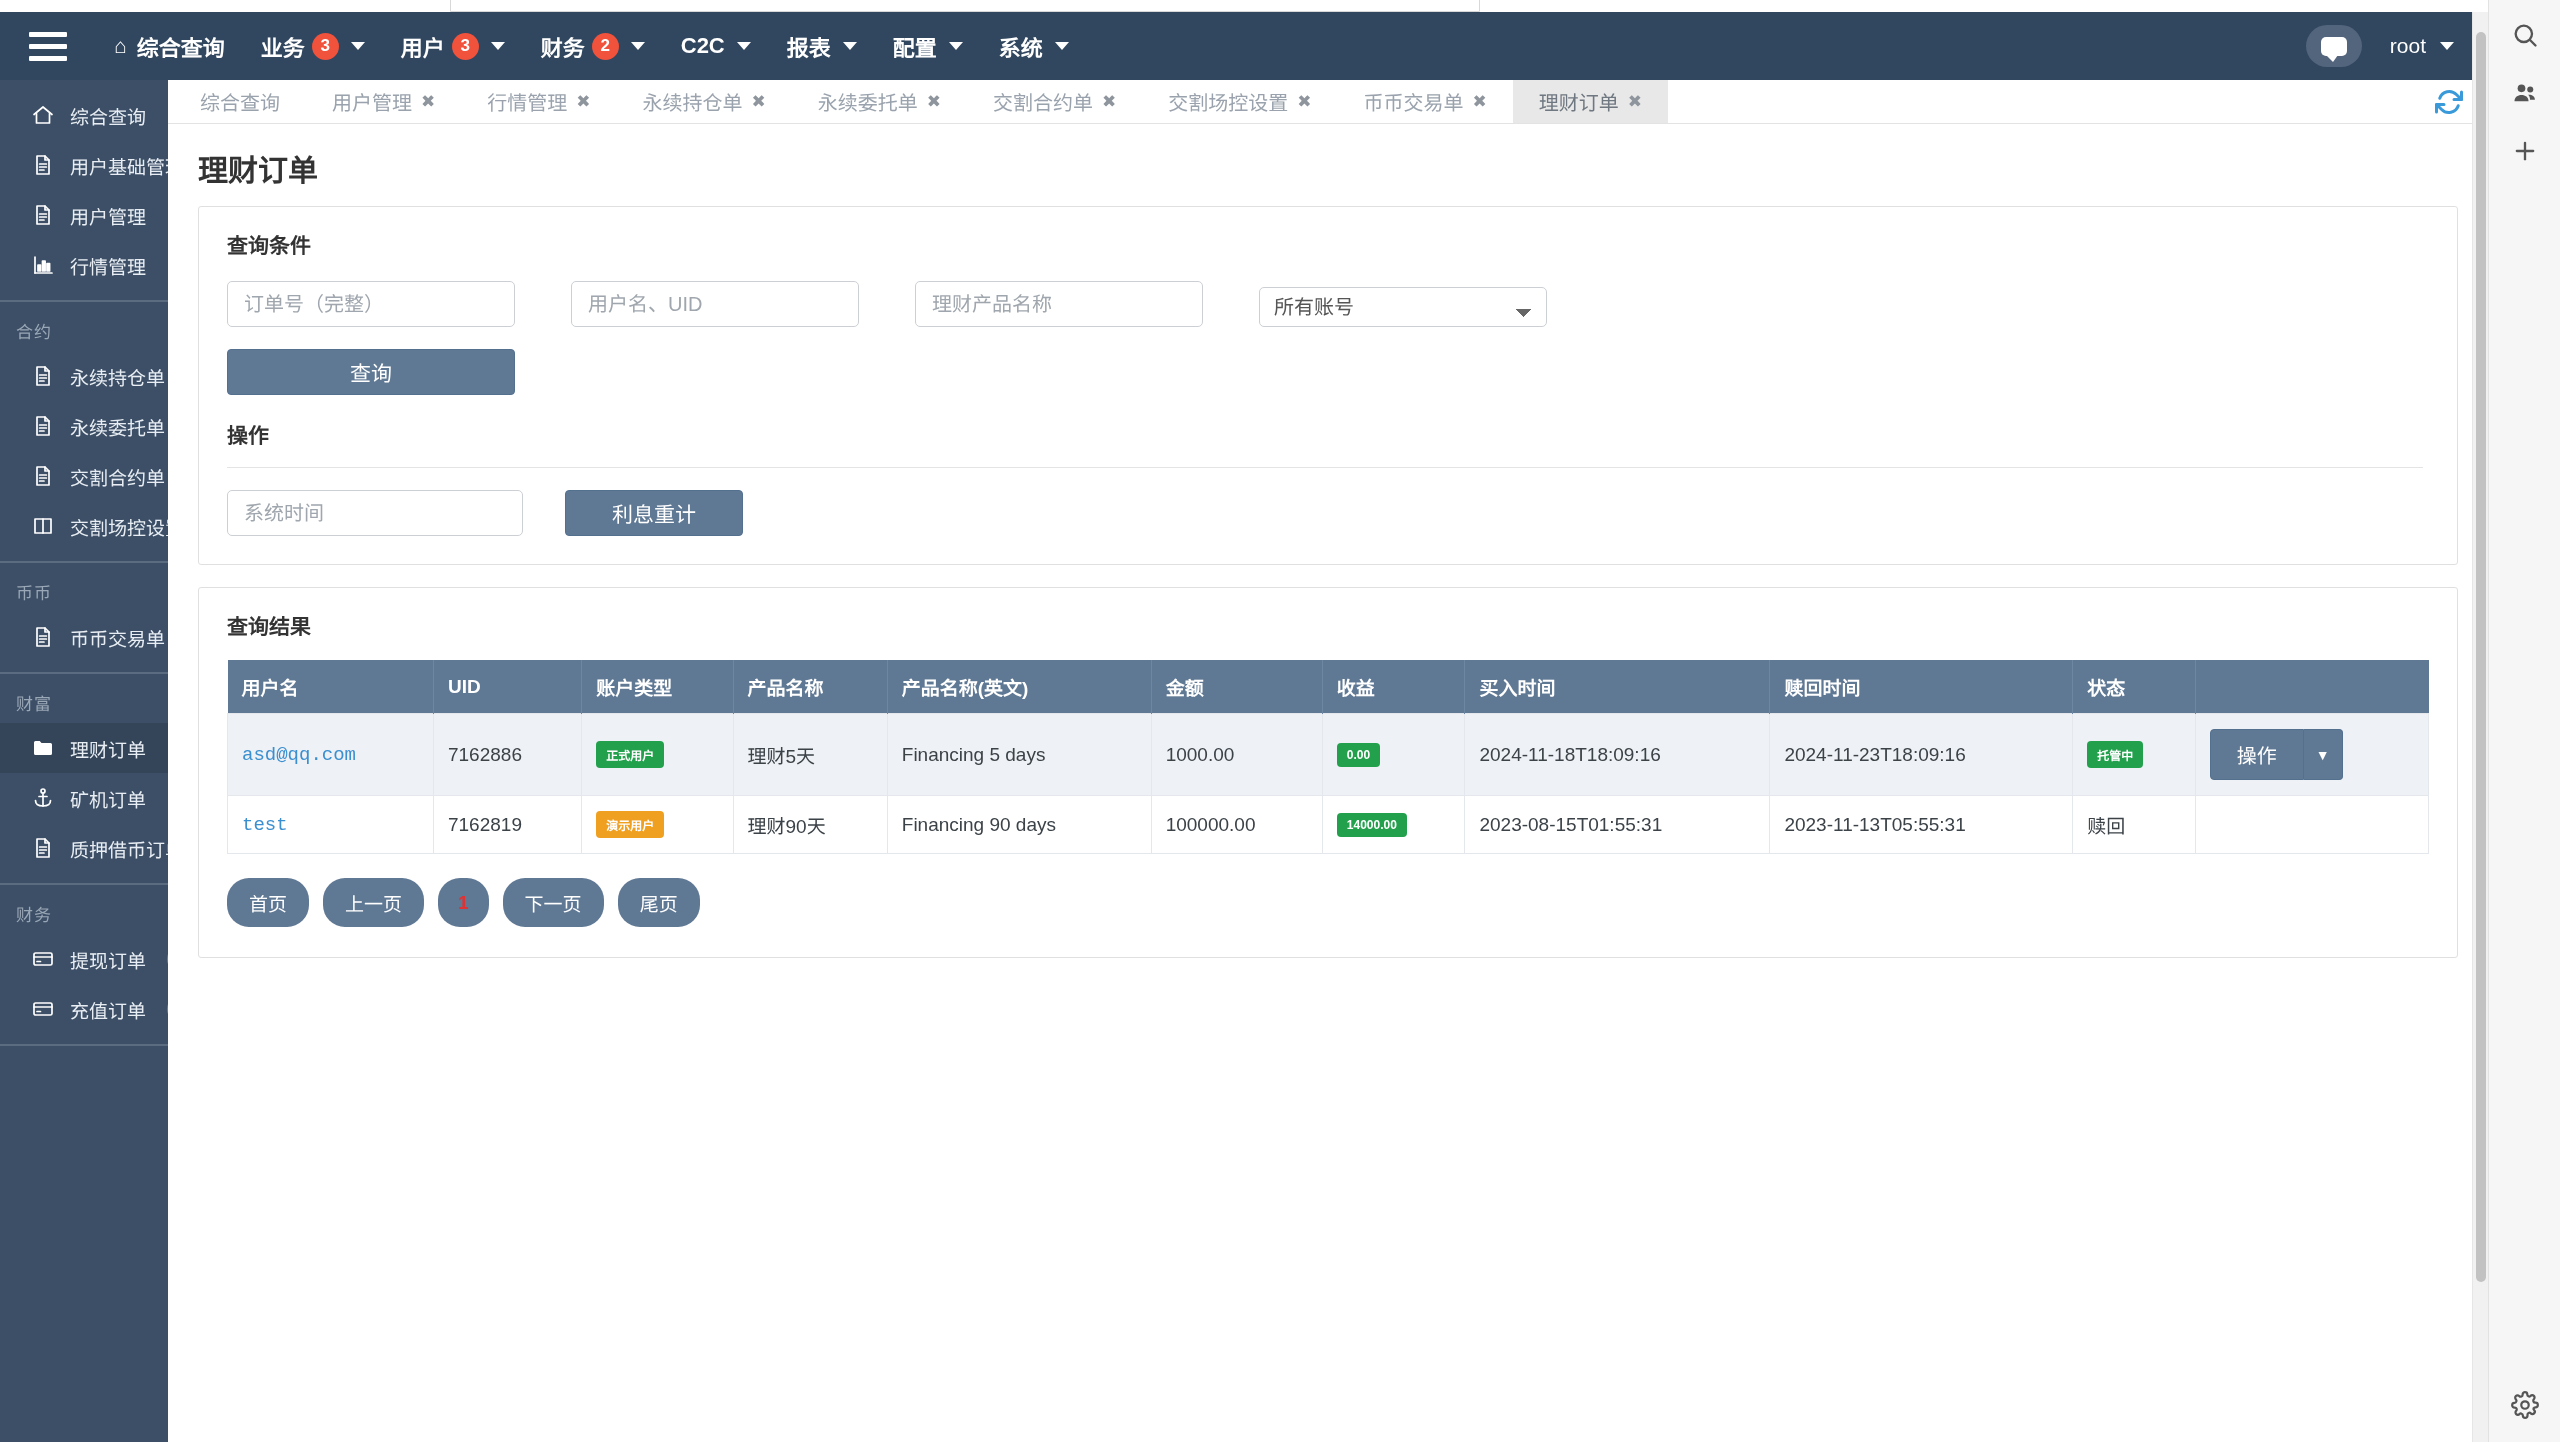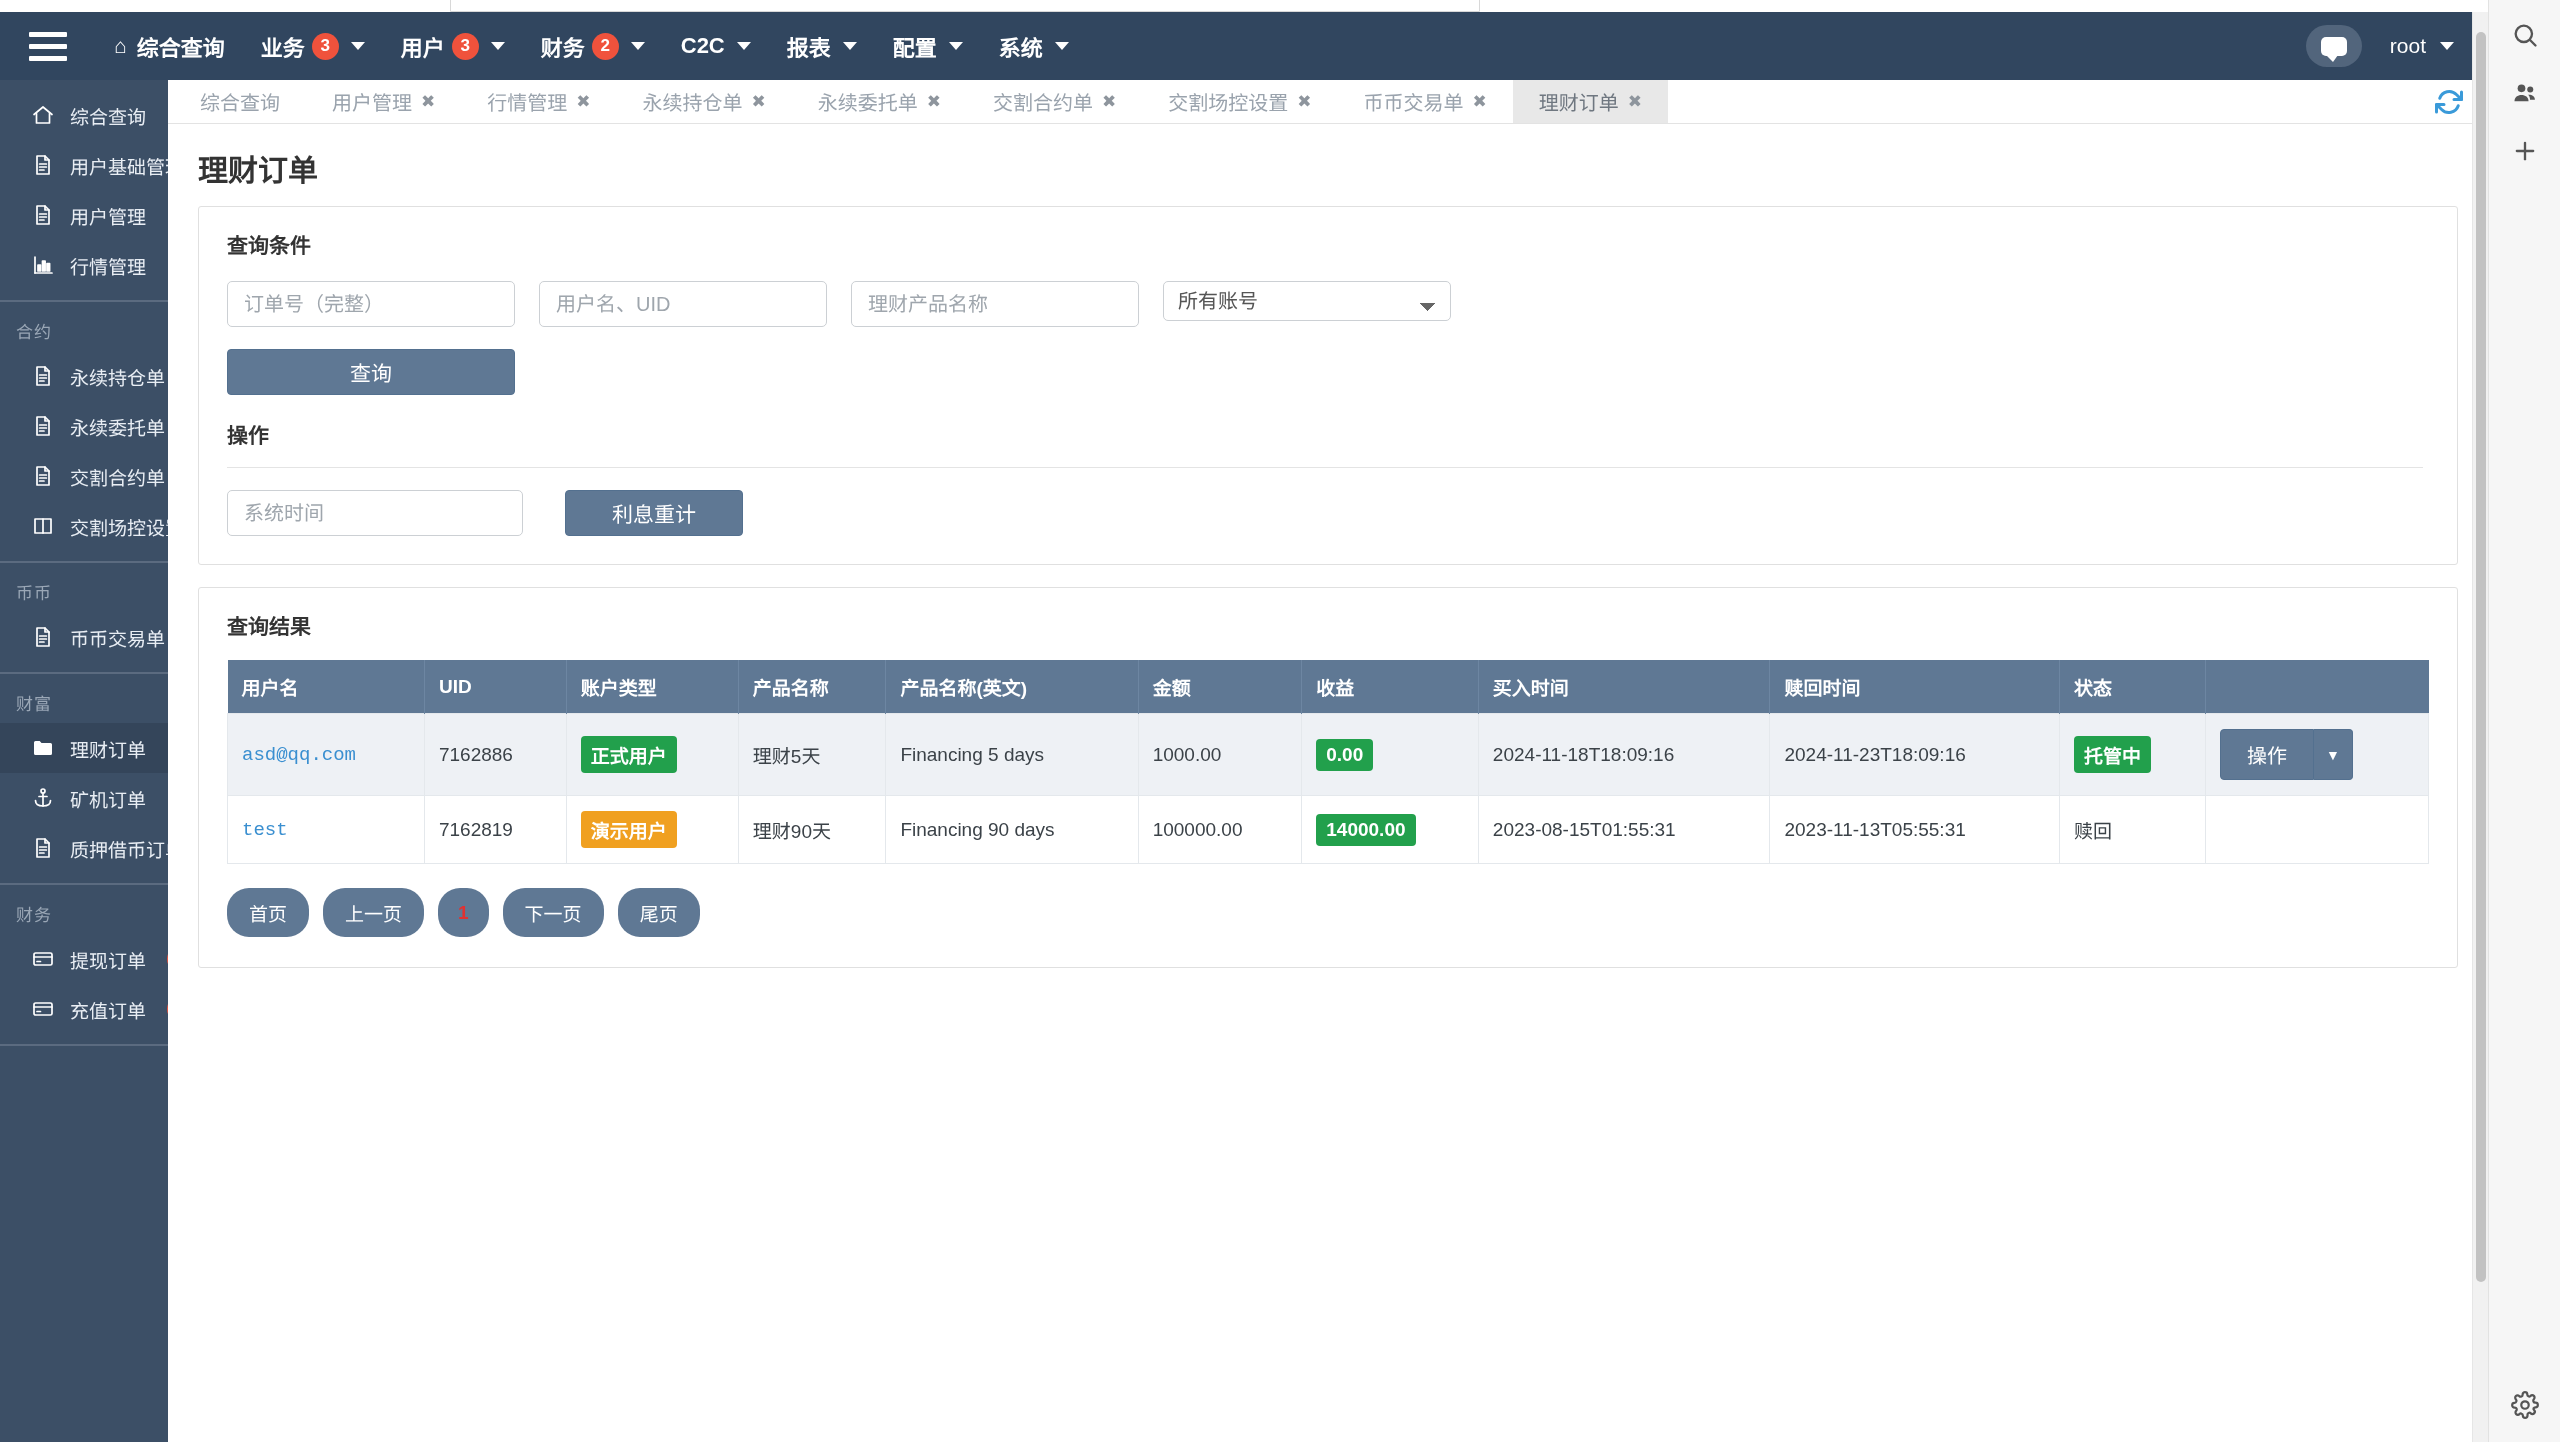--- a/index.html
+++ b/index.html
@@ -150,21 +150,21 @@
   .panel {
     margin: 0 30px 22px 30px; background: #ffffff;
     border: 1px solid #e0e0e0; border-radius: 3px;
   }
   .panel-section-title {
     font-size: 21px; font-weight: bold; color: #333333; padding: 22px 0 0 28px;
   }
 
   
   .filter-row {
-    display: flex; gap: 24px; padding: 22px 34px 0 28px; align-items: flex-start;
+    display: flex; gap: 56px; padding: 22px 34px 0 28px; align-items: flex-end;
   }
   .text-input {
     height: 46px; border: 1px solid #ccd0d4; border-radius: 5px;
     padding: 0 16px; font-size: 20px; color: #555; background: #ffffff;
     outline: none;
   }
   .text-input::placeholder { color: #9fa6ad; }
   #filter-order-no { width: 288px; }
   #filter-user { width: 288px; }
   #filter-product { width: 288px; }
@@ -217,21 +217,21 @@
   table.data-table thead th:last-child { border-right: none; }
   table.data-table tbody td {
     padding: 15px 14px; border: 1px solid #e4e8ec; color: #3b4248; vertical-align: middle;
   }
   table.data-table tbody tr:nth-child(odd) td { background: #eef1f5; }
   table.data-table tbody tr:nth-child(even) td { background: #ffffff; }
   .cell-link { color: #3a8fd0; cursor: pointer; font-family: Liberation Mono, monospace; }
 
   .badge {
     display: inline-block; padding: 5px 10px; border-radius: 4px;
-    color: #ffffff; font-size: 19px; font-weight: bold; white-space: nowrap;
+    color: #ffffff; font-size: 12px; font-weight: bold; white-space: nowrap;
   }
   .badge-green { background: #22a04c; }
   .badge-orange { background: #f0a020; }
 
   .action-group { display: inline-flex; align-items: stretch; }
   .action-main {
     background: #5f7894; color: #ffffff; border: 1px solid #53708f;
     padding: 10px 26px; font-size: 20px; border-radius: 4px 0 0 4px; cursor: pointer;
   }
   .action-caret {

